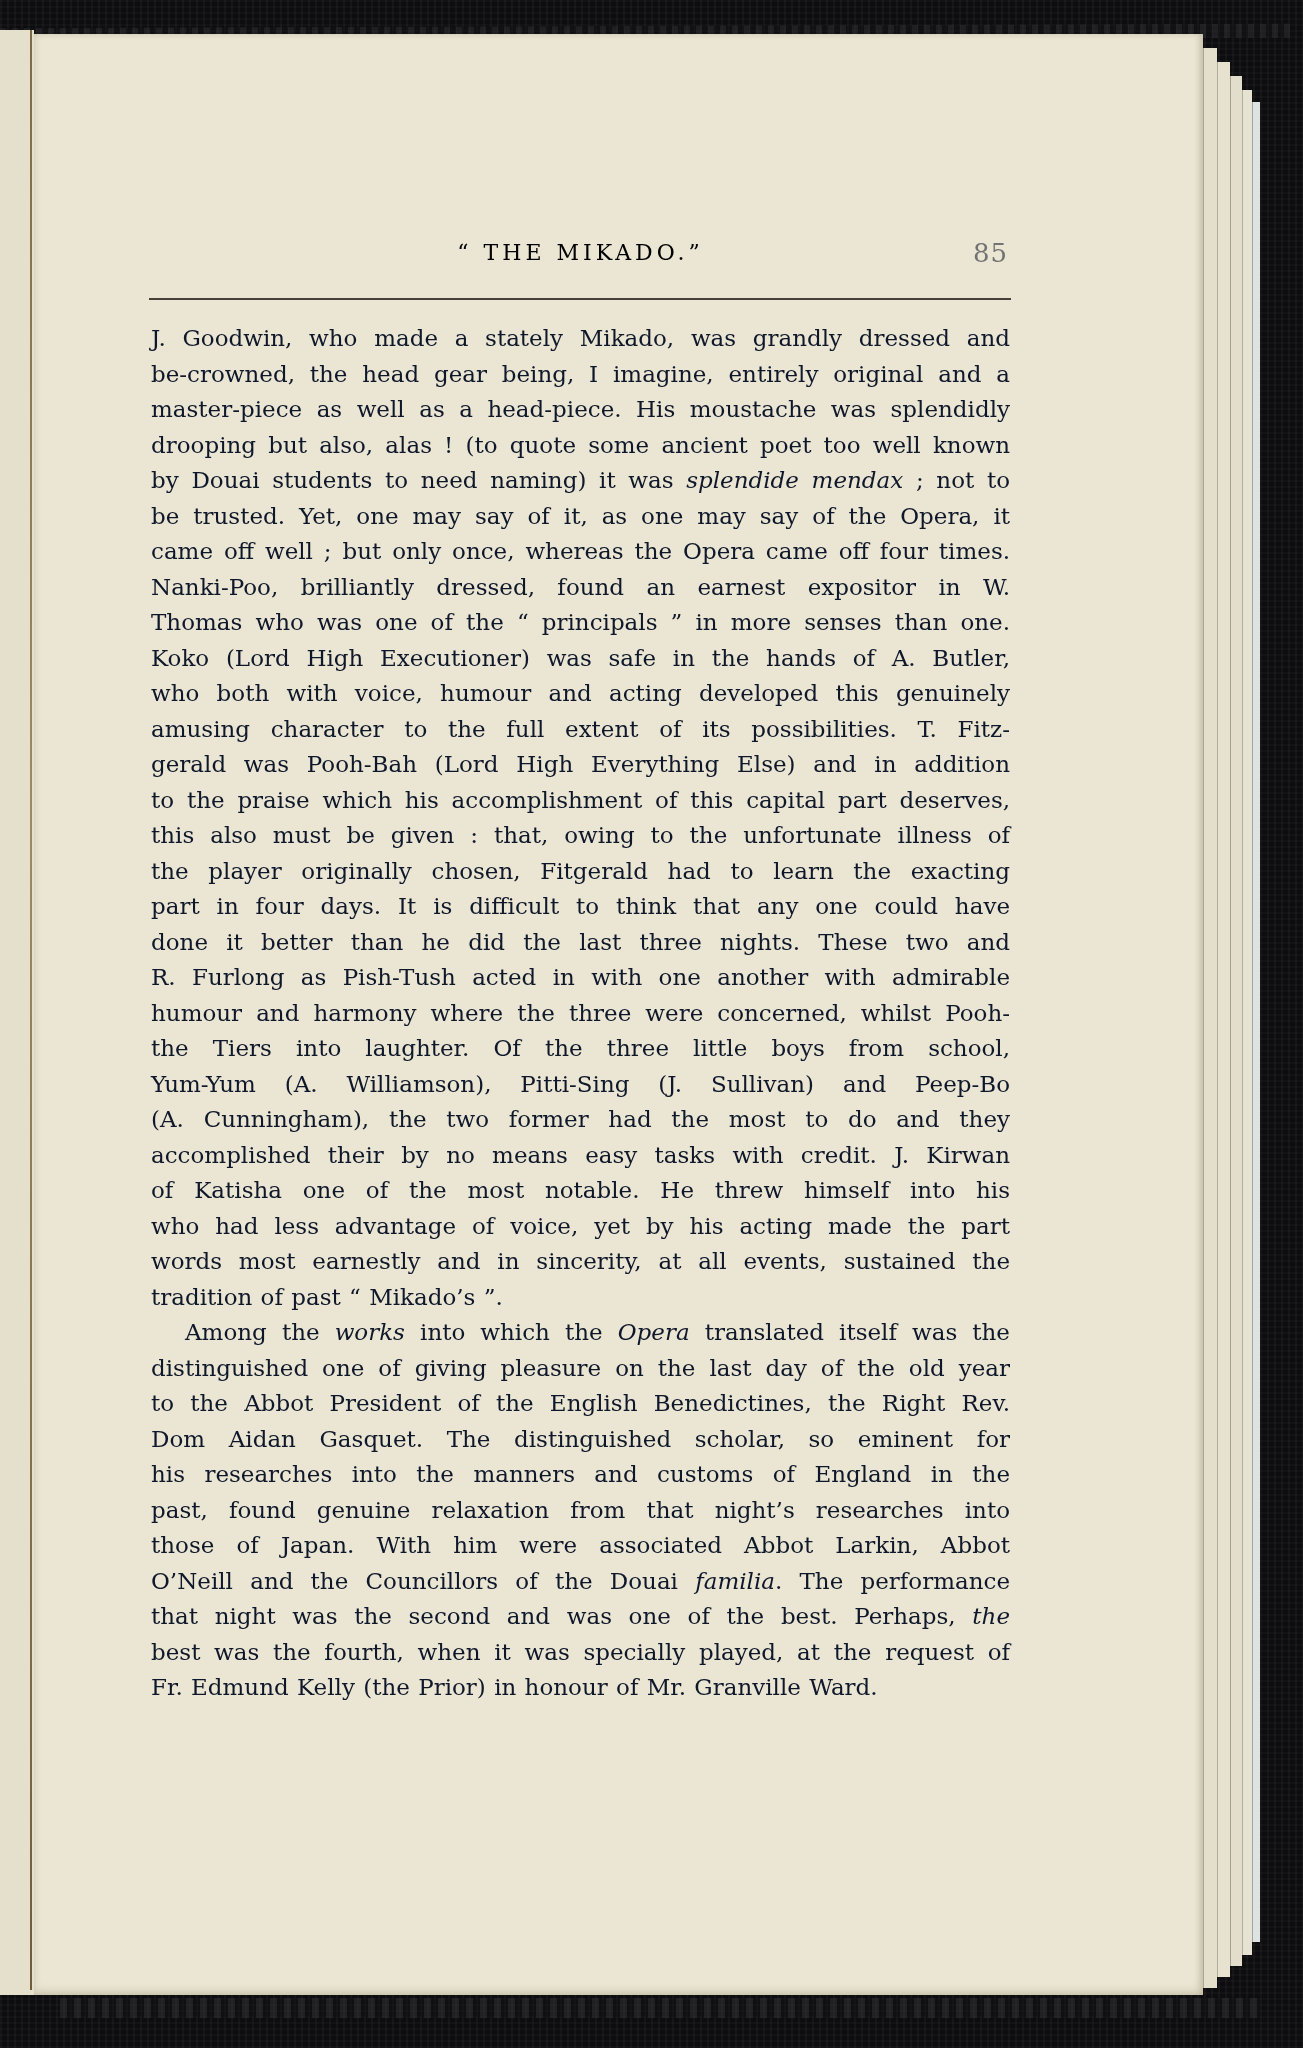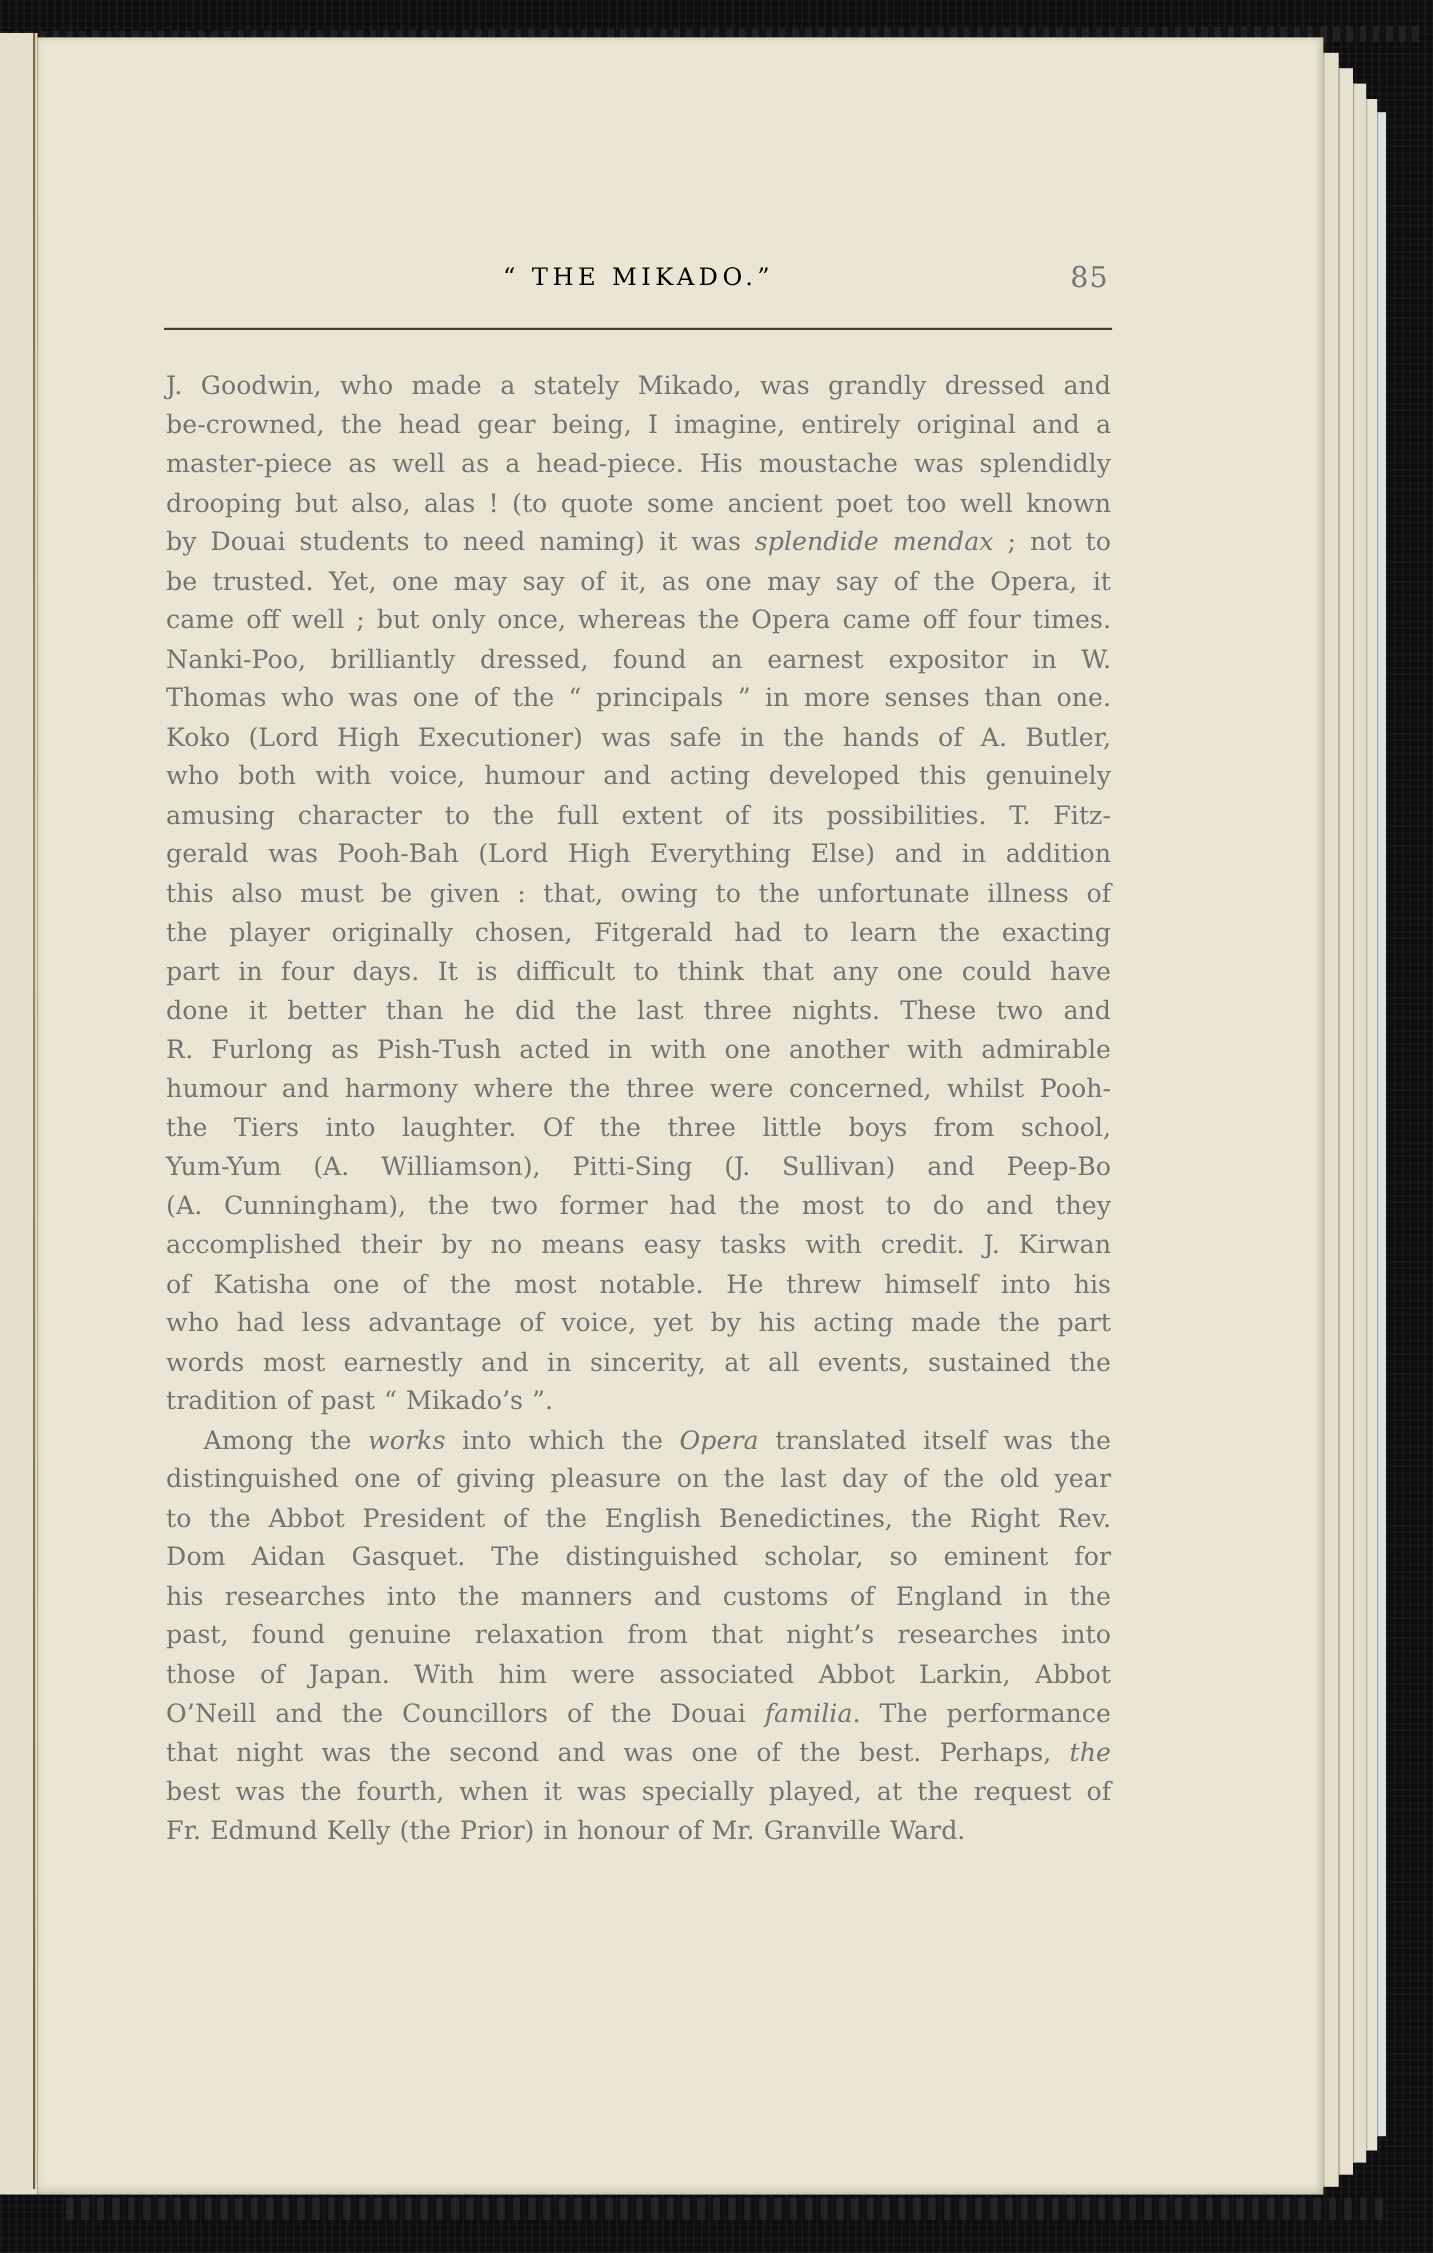--- a/index.html
+++ b/index.html
@@ -68,22 +68,22 @@
     position: absolute; right: 2px; top: -2px;
     font-size: 26px; letter-spacing: 1px; color: #737373;
   }
   .header-rule {
     position: absolute; left: 115px; top: 264px; width: 862px; height: 2px;
     background: #45403a;
   }
 
   
   .body-text {
-    position: absolute; left: 117px; top: 300px; width: 859px;
-    font-size: 23px; line-height: 35.5px; color: #737373;
+    position: absolute; left: 117px; top: 287px; width: 859px;
+    font-size: 23px; line-height: 35.5px; color: #0f172a;
     word-spacing: 1px;
   }
   .para { margin: 0; }
   .line { text-align: justify; text-align-last: justify; }
   .line.last { text-align-last: left; }
   .para.indent .line:first-child { text-indent: 34px; }
   .line i { font-style: italic; }
 </style>
 </head>
 <body>
@@ -115,20 +115,21 @@
         <div class="line"><span>drooping but also, alas !  (to quote some ancient poet too well known</span></div>
         <div class="line"><span>by Douai students to need naming) it was </span><i>splendide mendax</i><span> ;  not to</span></div>
         <div class="line"><span>be trusted.   Yet, one may say of it, as one may say of the Opera, it</span></div>
         <div class="line"><span>came off well ;  but only once, whereas the Opera came off four times.</span></div>
         <div class="line"><span>Nanki-Poo, brilliantly dressed, found an earnest expositor in W.</span></div>
         <div class="line"><span>Thomas who was one of the “ principals ” in more senses than one.</span></div>
         <div class="line"><span>Koko (Lord High Executioner) was safe in the hands of A. Butler,</span></div>
         <div class="line"><span>who both with voice, humour and acting developed this genuinely</span></div>
         <div class="line"><span>amusing character to the full extent of its possibilities.   T.  Fitz-</span></div>
         <div class="line"><span>gerald was Pooh-Bah (Lord High Everything Else) and in addition</span></div>
+        <div class="line"><span>to the praise which his accomplishment of this capital part deserves,</span></div>
         <div class="line"><span>this also must be given :  that, owing to the unfortunate illness of</span></div>
         <div class="line"><span>the player originally chosen, Fitgerald had to learn the exacting</span></div>
         <div class="line"><span>part in four days.   It is difficult to think that any one could have</span></div>
         <div class="line"><span>done it better than he did the last three nights.   These two and</span></div>
         <div class="line"><span>R. Furlong as Pish-Tush acted in with one another with admirable</span></div>
         <div class="line"><span>humour and harmony where the three were concerned, whilst Pooh-</span></div>
         <div class="line"><span>the Tiers into laughter.   Of the three little boys from school,</span></div>
         <div class="line"><span>Yum-Yum (A.  Williamson), Pitti-Sing (J.  Sullivan) and Peep-Bo</span></div>
         <div class="line"><span>(A. Cunningham), the two former had the most to do and they</span></div>
         <div class="line"><span>accomplished their by no means easy tasks with credit.   J.  Kirwan</span></div>

